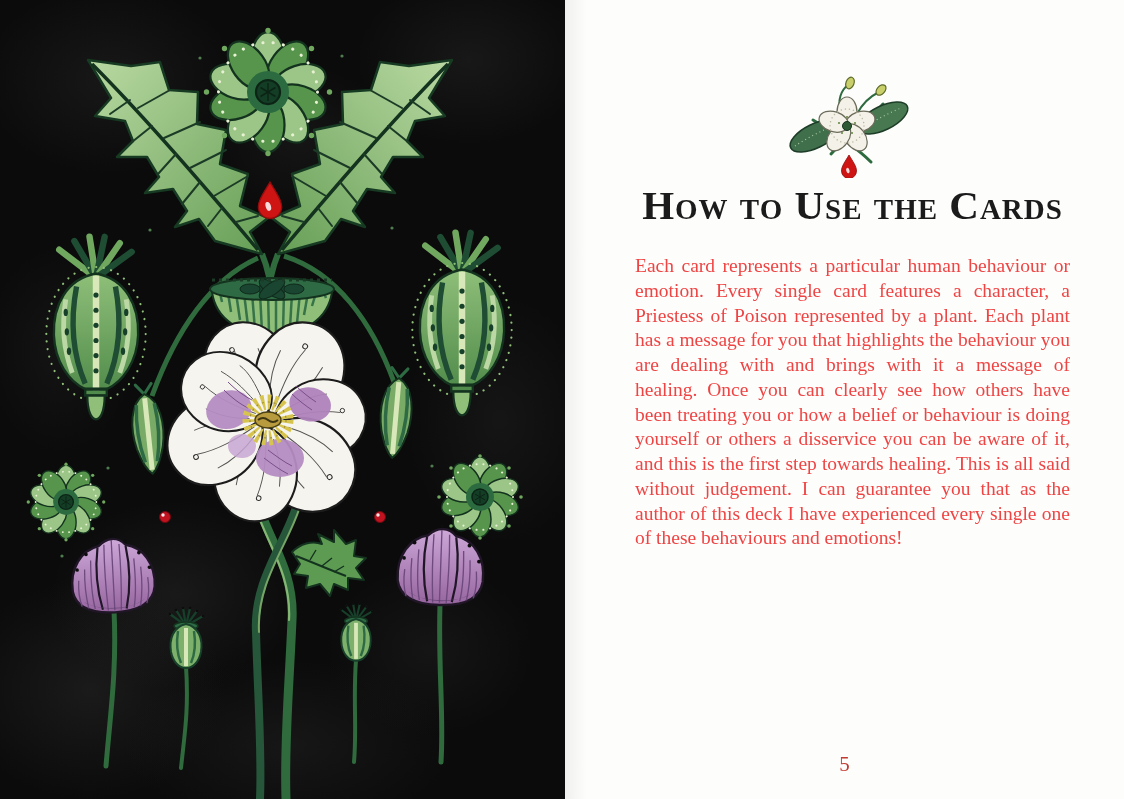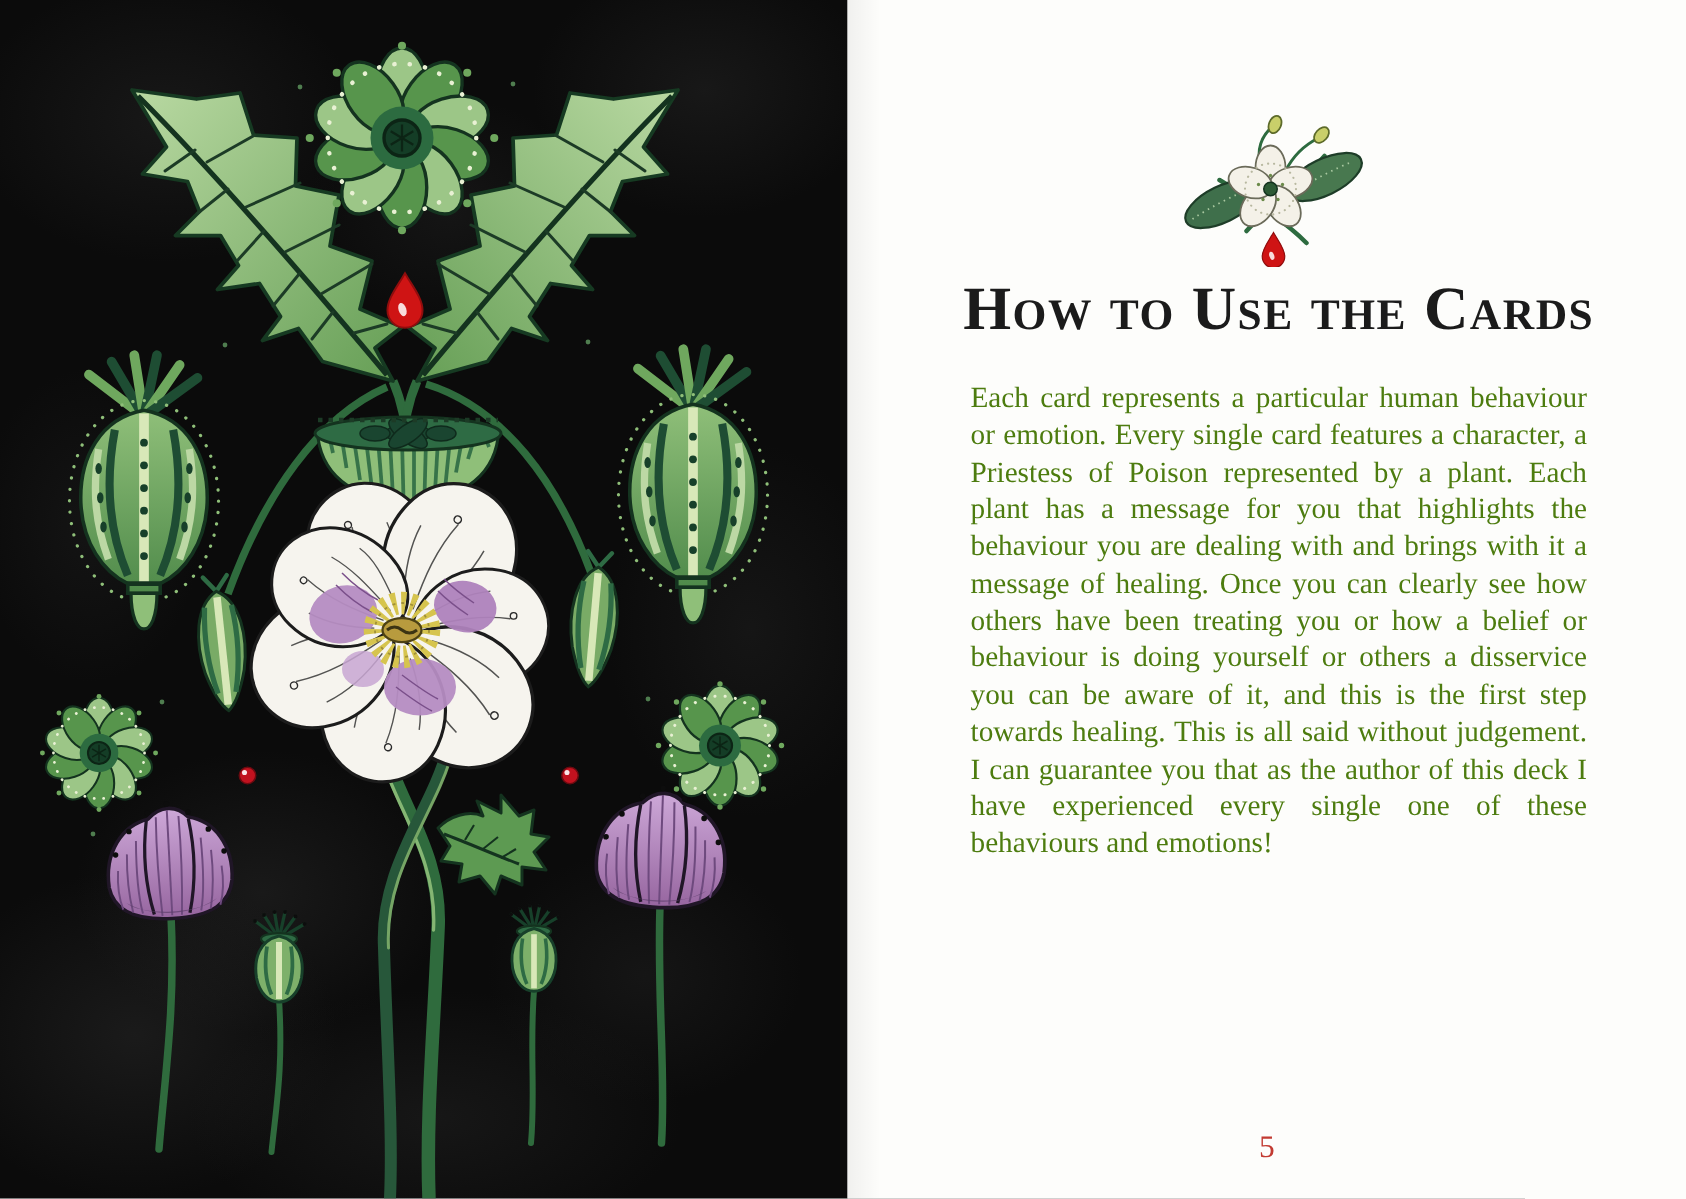--- a/index.html
+++ b/index.html
@@ -9,21 +9,21 @@
   .page-left svg{display:block;width:565px;height:799px;}
   .page-right{position:relative;width:559px;height:799px;background:#fdfdfb;flex:0 0 559px;
     font-family:"Liberation Serif","DejaVu Serif",serif;}
   .page-right::before{content:"";position:absolute;left:0;top:0;bottom:0;width:22px;
     background:linear-gradient(to right,rgba(0,0,0,0.05),rgba(0,0,0,0));pointer-events:none;}
   .content{padding:74px 54px 0 70px;}
   .ornament{width:140px;height:104px;margin:0 auto 6px auto;display:block;}
   h1.heading{margin:6px 0 27px 0;text-align:center;font-variant:small-caps;
     font-weight:700;font-size:41px;line-height:1.05;letter-spacing:1px;color:#1b1b1b;
     font-family:"Liberation Serif","DejaVu Serif",serif;}
-  .bodytext p{margin:12px;font-size:19.5px;line-height:1.27;text-align:justify;color:#4d7c0f;}
+  .bodytext p{margin:0;font-size:19.5px;line-height:1.27;text-align:justify;color:#ef4444;}
   .bodytext p + p{text-indent:1.5em;}
   .folio{position:absolute;left:0;right:0;bottom:22px;text-align:center;
     font-size:21px;color:#c23b32;font-family:"Liberation Serif","DejaVu Serif",serif;}
 </style>
 </head>
 <body>
 
 <div class="spread">
 
   <div class="page-left">

